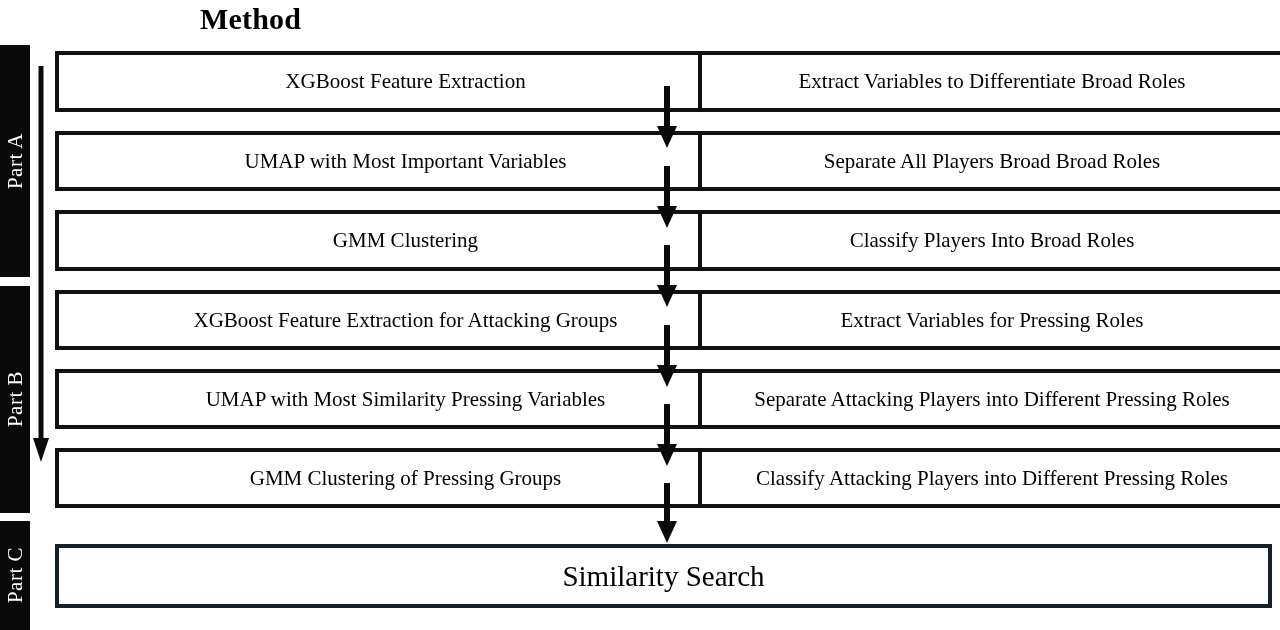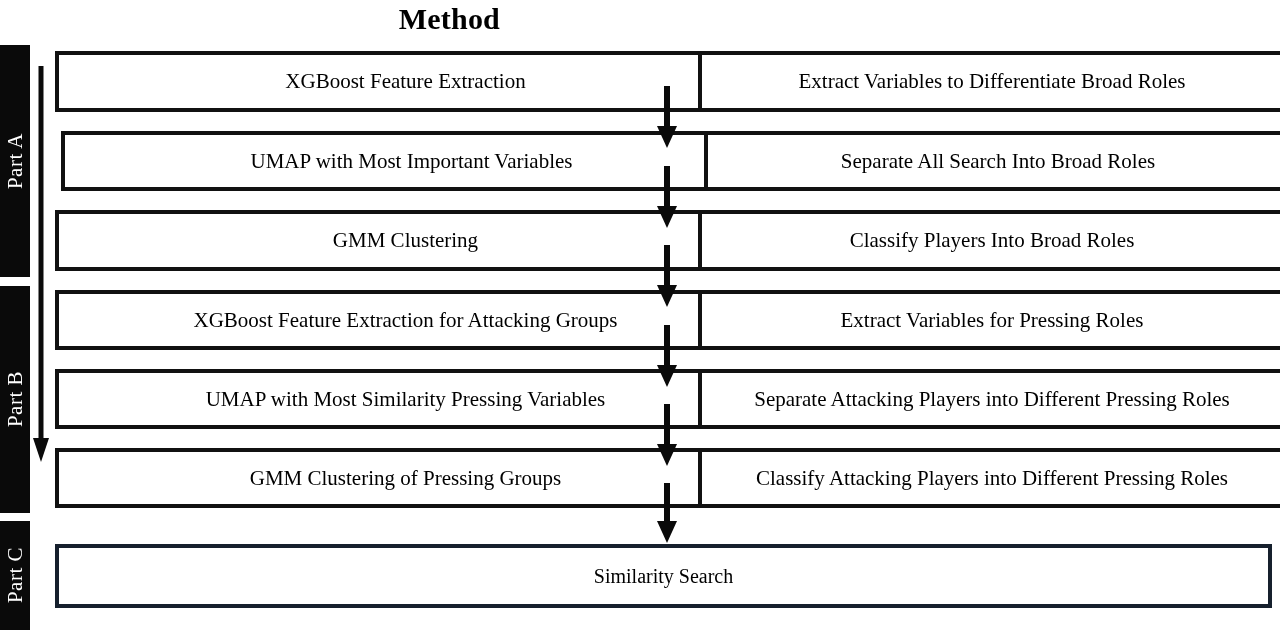--- a/index.html
+++ b/index.html
@@ -18,21 +18,21 @@
     background: #ffffff;
     overflow: hidden;
   }
 
   
   .col-header {
     position: absolute;
     font-weight: bold;
     font-size: 30px;
     line-height: 36px;
-    text-align: right;
+    text-align: left;
     white-space: nowrap;
     letter-spacing: 0.2px;
   }
   #header-method  { left: 200px; top: 1px; width: 300px; }
   #header-desc    { left: 832px; top: 1px; width: 300px; }
 
   
   .part-bar {
     position: absolute;
     left: 0px;
@@ -76,40 +76,40 @@
     justify-content: center;
     text-align: center;
     font-size: 21px;
     line-height: 25px;
     padding: 0 8px;
   }
   .col-method { left: 55px;  width: 701px; }
   .col-desc   { left: 698px; width: 588px; }
 
   .row-1 { top: 51px;  height: 61px; }
-  .row-2 { top: 131px; height: 60px; margin-left: 6px; }
+  .row-2 { top: 131px; height: 60px; }
   .row-3 { top: 210px; height: 61px; }
   .row-4 { top: 290px; height: 60px; }
   .row-5 { top: 369px; height: 60px; }
   .row-6 { top: 448px; height: 60px; }
 
   
   #box-similarity {
     position: absolute;
     left: 55px;
     top: 544px;
     width: 1217px;
     height: 64px;
     box-sizing: border-box;
     border: 4px solid #16202d;
     background: #ffffff;
     display: flex;
     align-items: center;
     justify-content: center;
-    font-size: 20px;
+    font-size: 29px;
     line-height: 29px;
   }
 
   
   .mid-arrow {
     position: absolute;
     left: 655px;
     width: 24px;
   }
   #mid-arrow-1 { top: 86px;  height: 62px; }
@@ -161,21 +161,21 @@
     <span>UMAP with Most Similarity Pressing Variables</span>
   </div>
   <div class="flow-box col-method row-6">
     <span>GMM Clustering of Pressing Groups</span>
   </div>
 
   <div class="flow-box col-desc row-1">
     <span>Extract Variables to Differentiate Broad Roles</span>
   </div>
   <div class="flow-box col-desc row-2">
-    <span>Separate All Search Into Broad Roles</span>
+    <span>Separate All Players Broad Broad Roles</span>
   </div>
   <div class="flow-box col-desc row-3">
     <span>Classify Players Into Broad Roles</span>
   </div>
   <div class="flow-box col-desc row-4">
     <span>Extract Variables for Pressing Roles</span>
   </div>
   <div class="flow-box col-desc row-5">
     <span>Separate Attacking Players into Different Pressing Roles</span>
   </div>

